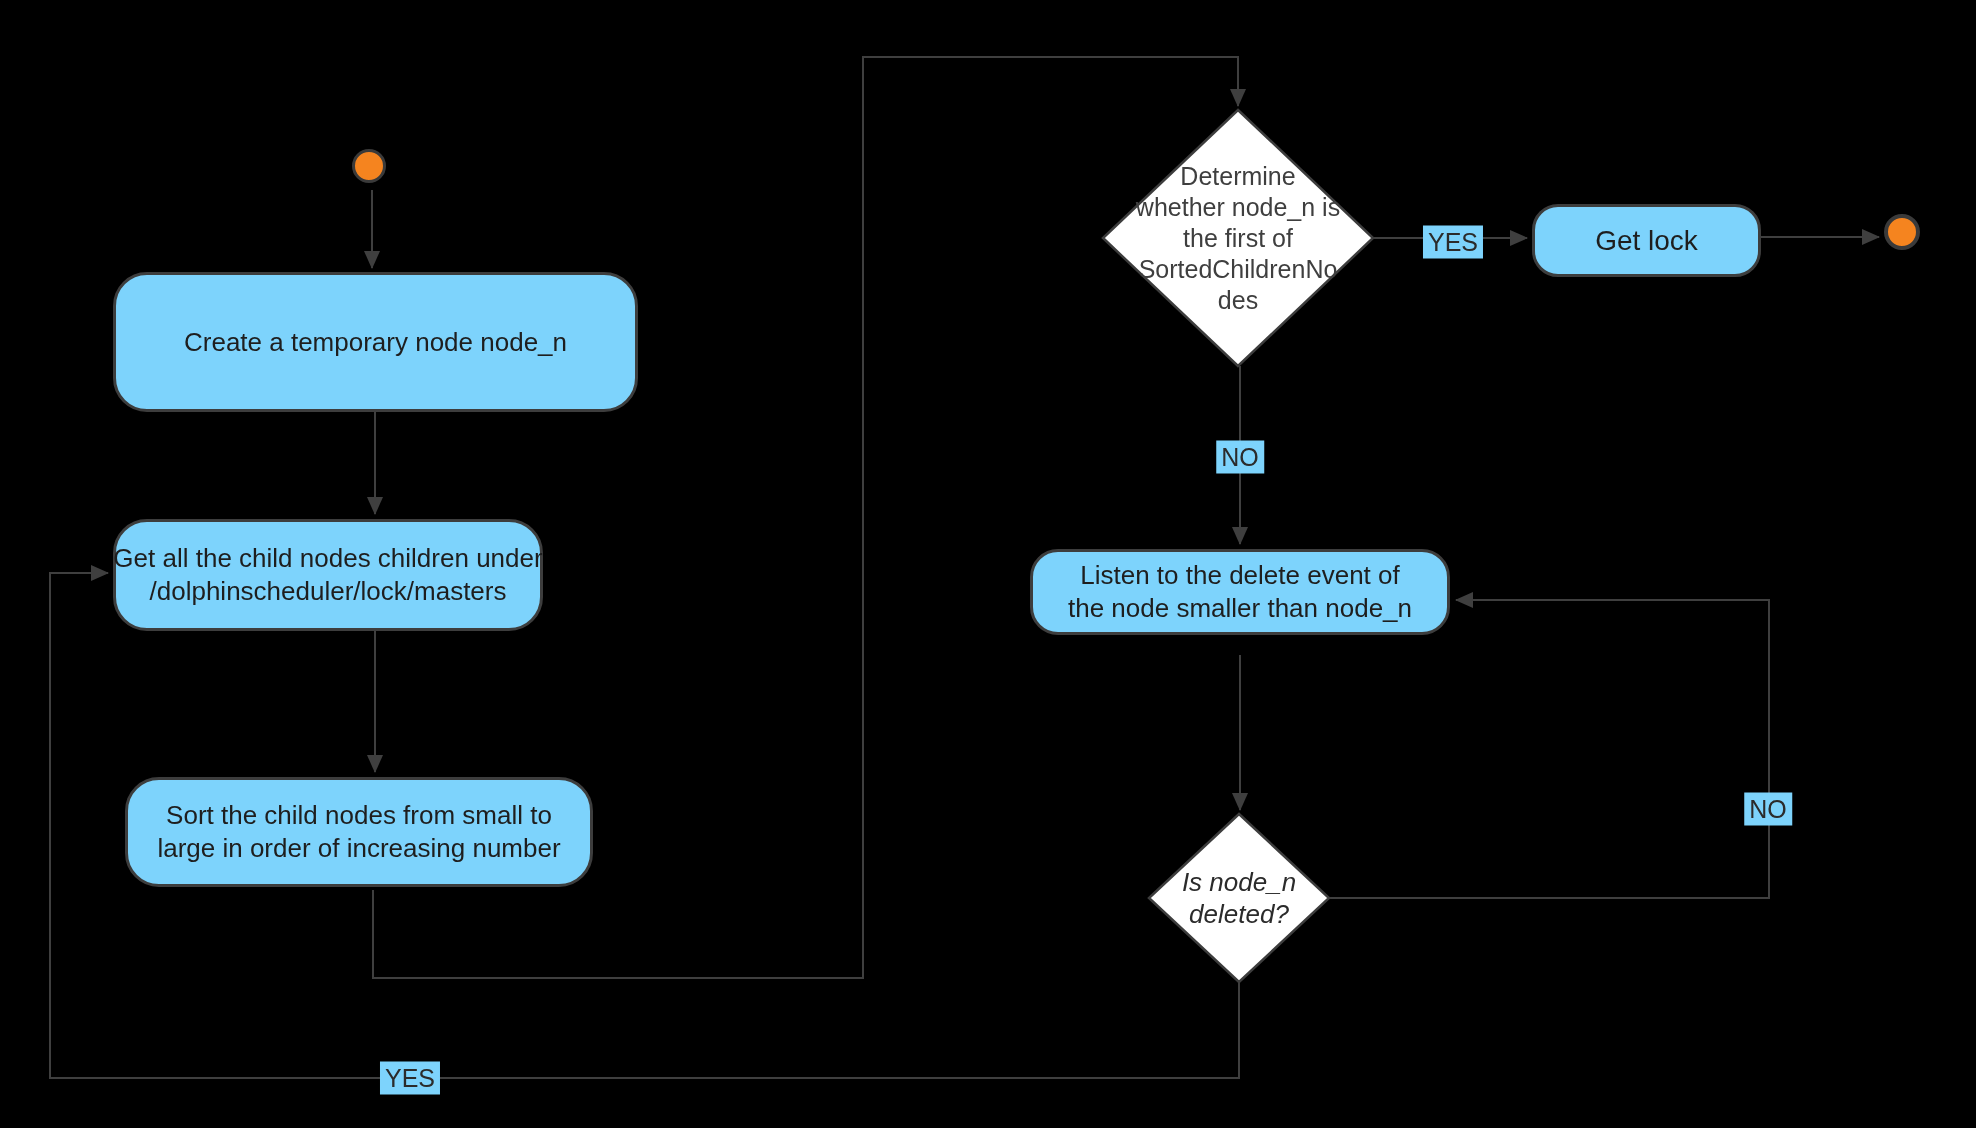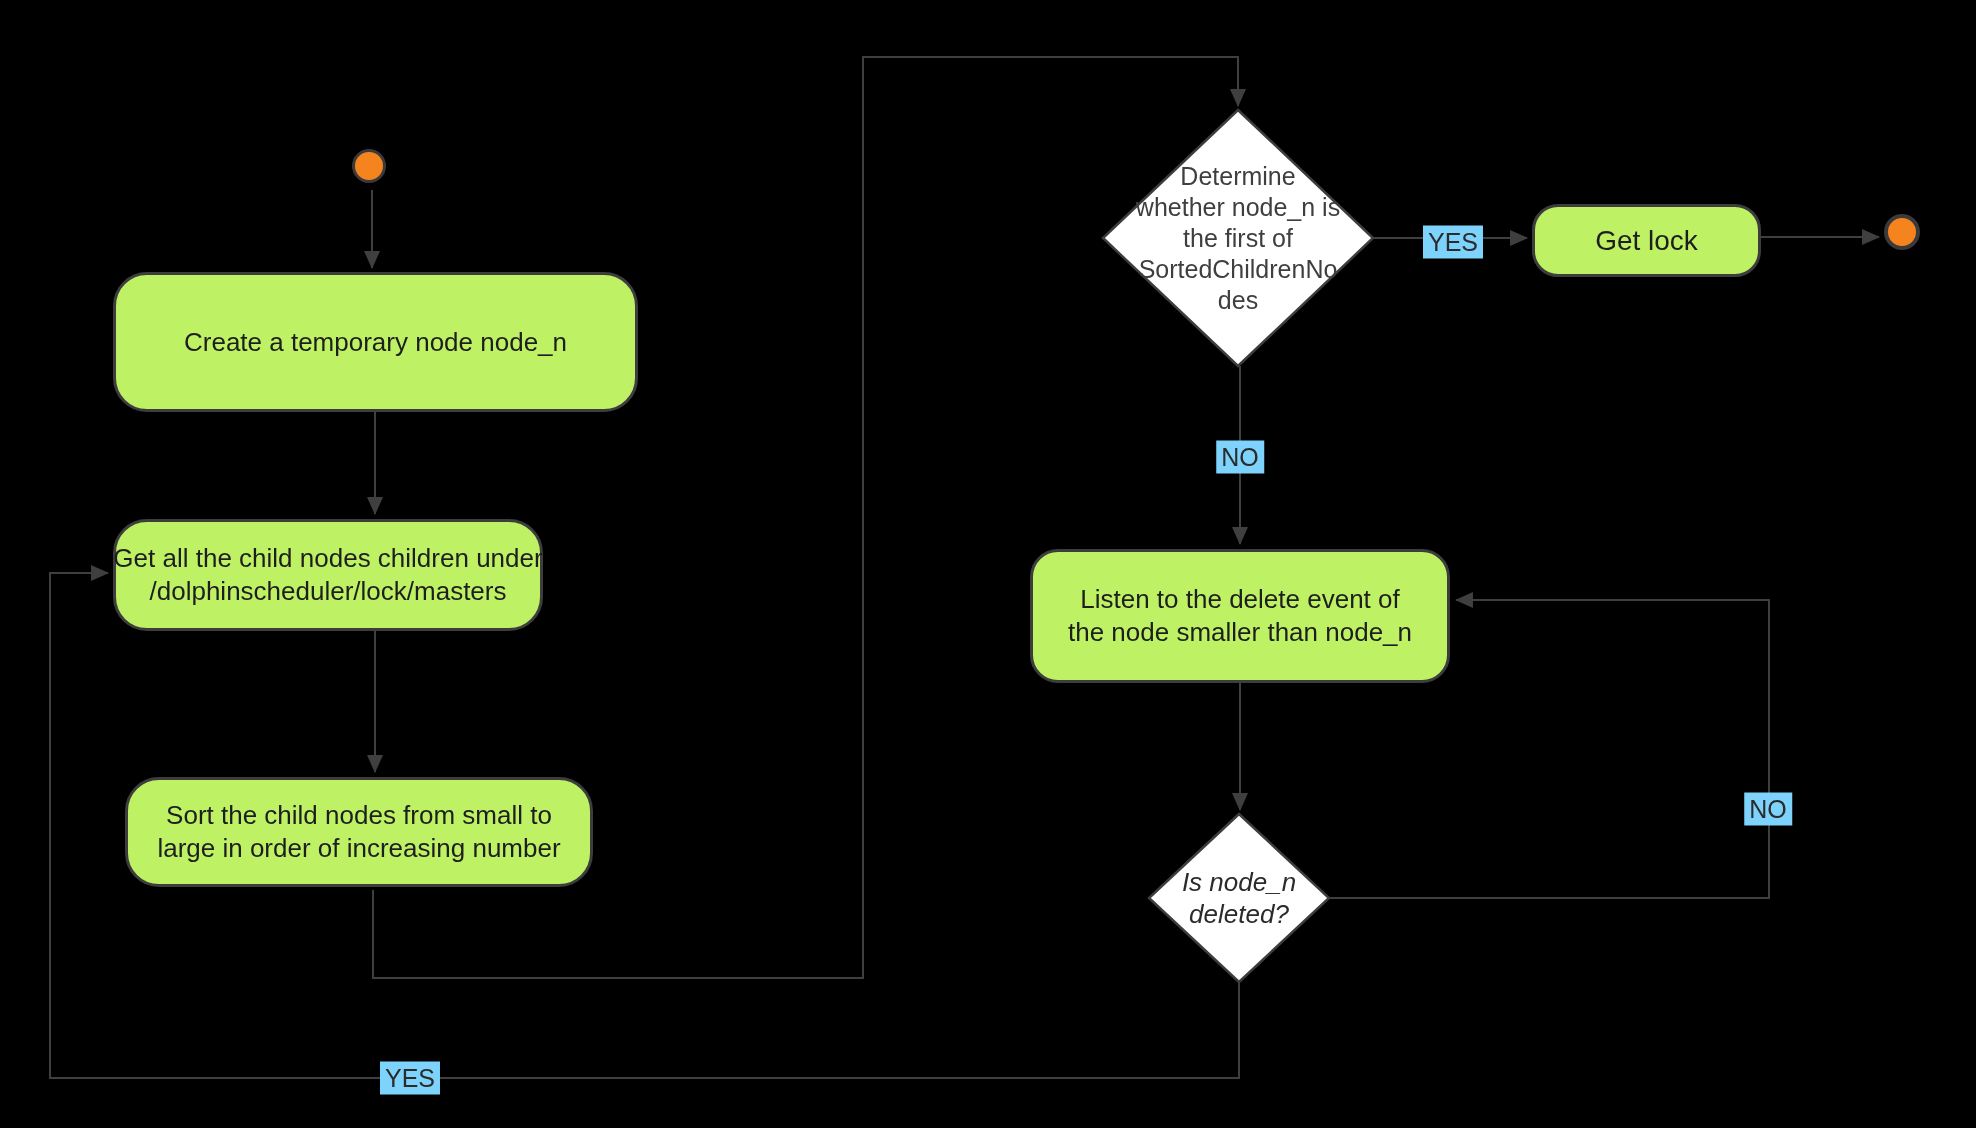--- a/index.html
+++ b/index.html
@@ -26,21 +26,21 @@
     stroke: #3F3F3F;
     stroke-width: 2;
     fill: none;
   }
   .node {
     position: absolute;
     z-index: 2;
     box-sizing: border-box;
   }
   .process {
-    background: #bef264;
+    background: #7dd3fc;
     border: 3px solid #3D3D3D;
     border-radius: 34px;
     display: flex;
     flex-direction: column;
     align-items: center;
     justify-content: center;
     color: #1E1E1E;
     font-size: 26px;
     line-height: 33px;
     text-align: center;
@@ -132,21 +132,21 @@
       <div>des</div>
     </div>
   </div>
 
   <div class="node process getlock-label" style="left:1532px; top:204px; width:229px; height:73px; border-radius:26px;">
     <div class="tline">Get lock</div>
   </div>
 
   <div class="node terminal" style="left:1884px; top:214px; width:36px; height:36px; border-width:4px;"></div>
 
-  <div class="node process" style="left:1030px; top:549px; width:420px; height:134px; border-radius:28px;">
+  <div class="node process" style="left:1030px; top:549px; width:420px; height:86px; border-radius:28px;">
     <div class="tline">Listen to the delete event of</div>
     <div class="tline">the node smaller than node_n</div>
   </div>
 
   <div class="diamond-wrap" style="left:1149px; top:814px; width:180px; height:168px;font-style:italic;">
     <svg width="180" height="168" viewBox="0 0 180 168">
       <polygon points="90,0 180,84 90,168 0,84" fill="#FFFFFF" stroke="#3D3D3D" stroke-width="2.5"></polygon>
     </svg>
     <div class="diamond-text d2-text">
       <div>Is node_n</div>

